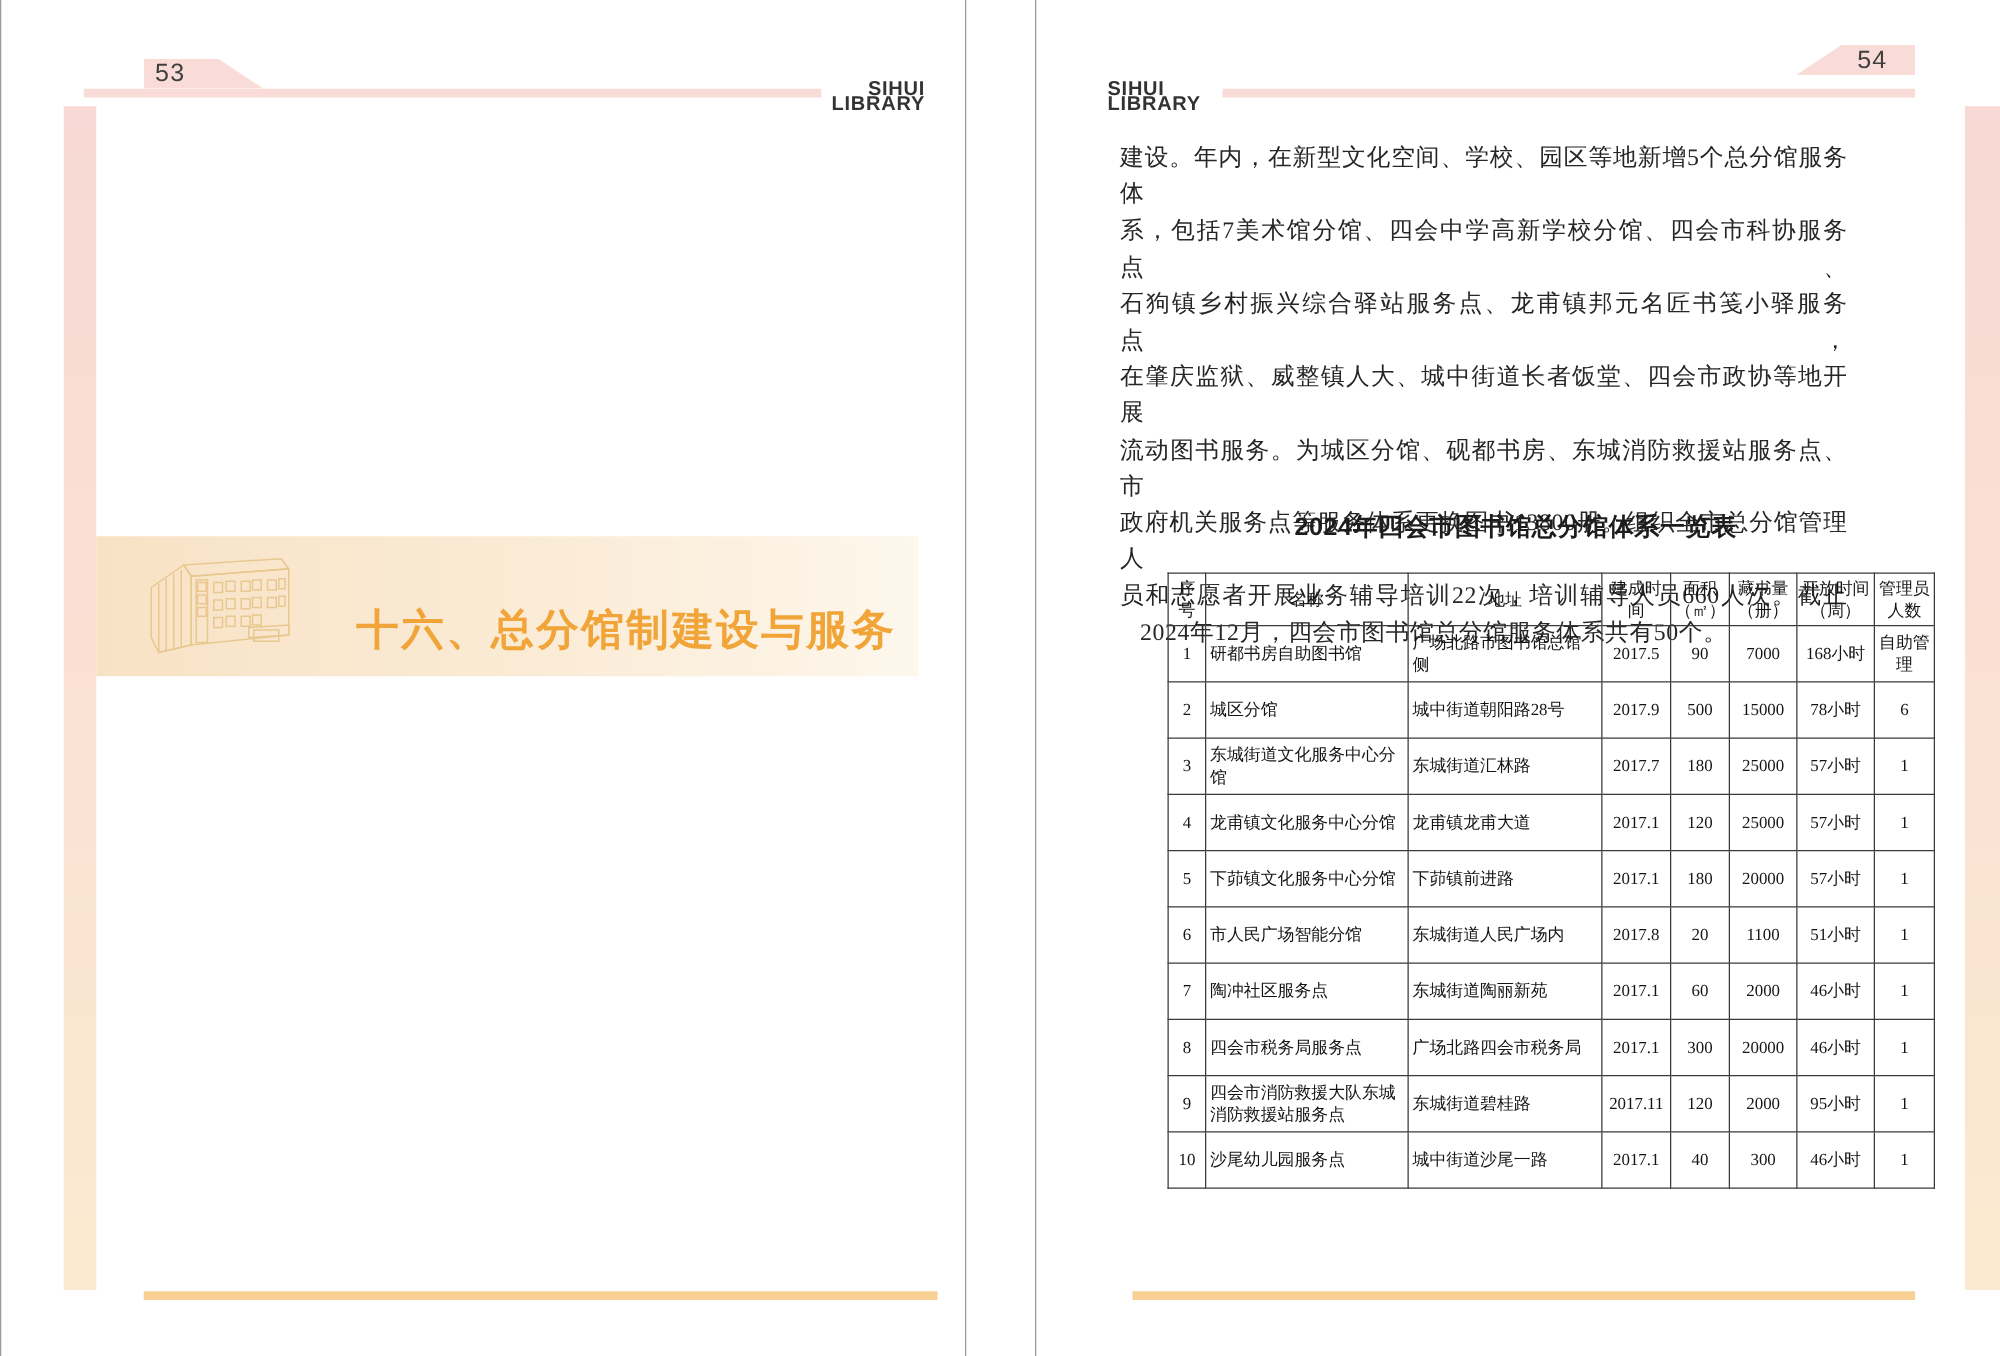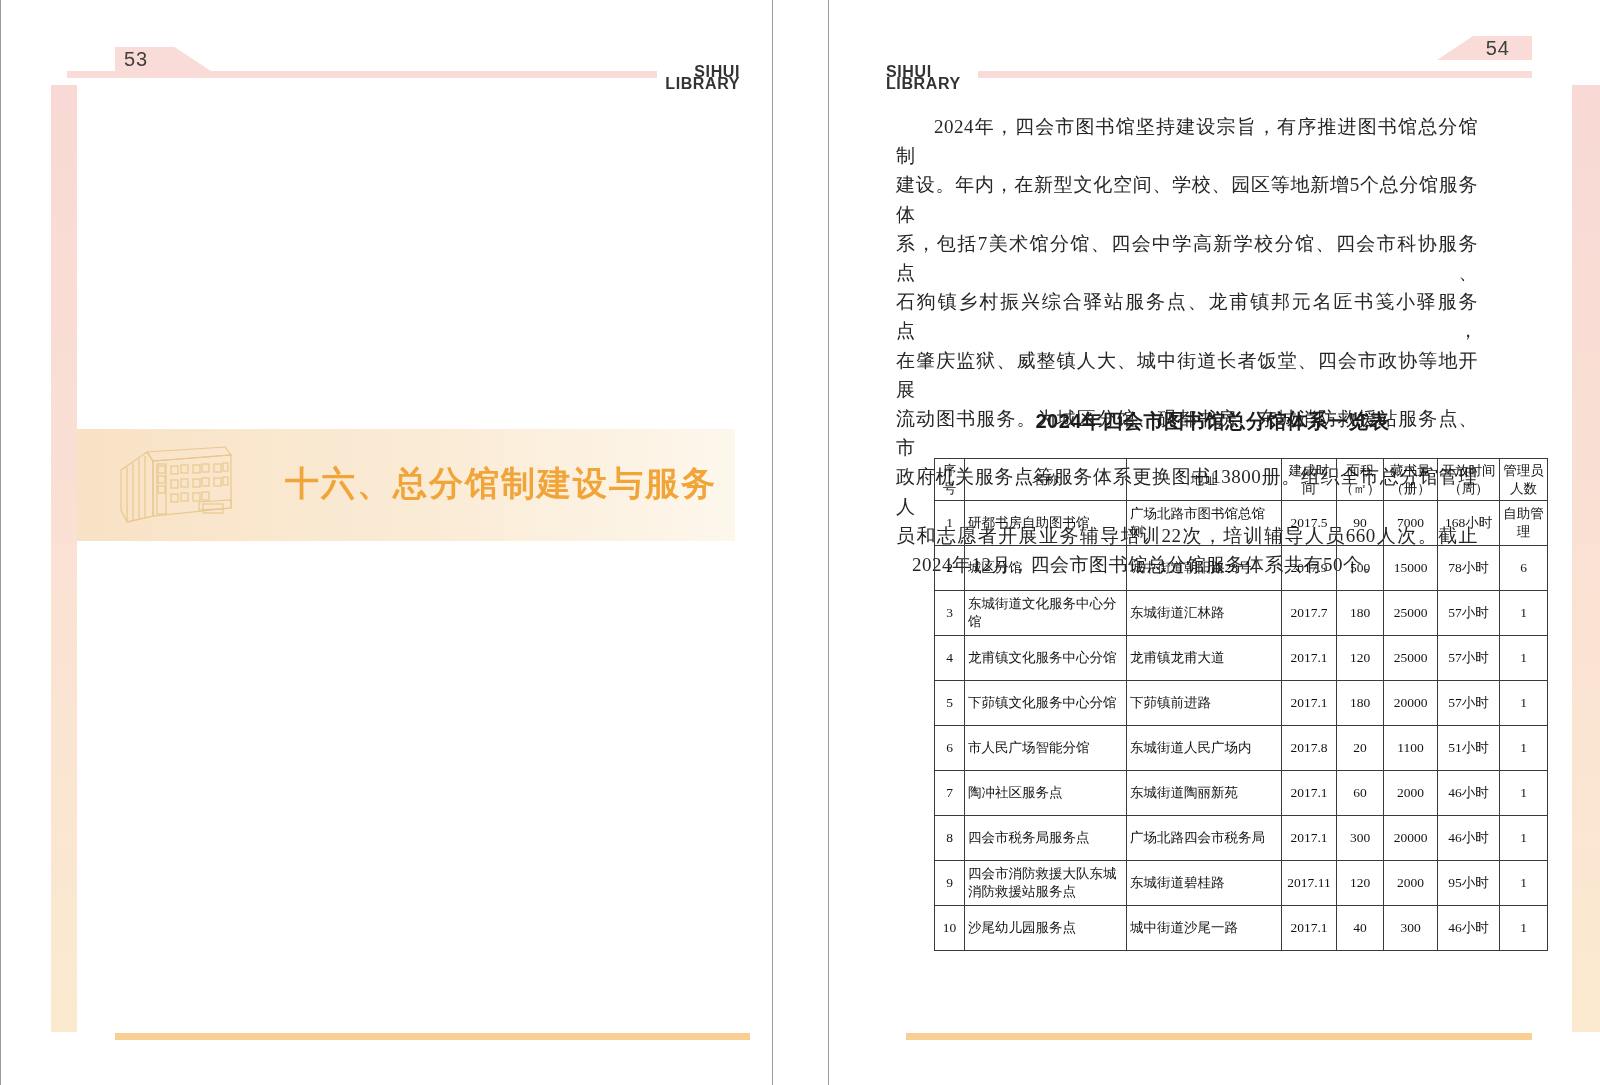--- a/index.html
+++ b/index.html
@@ -29,21 +29,21 @@
 
   
   .strip{position:absolute;top:85px;height:947px;width:26px;
          background:linear-gradient(180deg,var(--strip-top) 0%,var(--strip-mid) 55%,var(--strip-bot) 100%);}
   .strip-left{left:6px;}
   .strip-right{left:1572px;width:28px;}
 
   
   .banner{position:absolute;left:32px;top:429px;width:658px;height:112px;
           background:linear-gradient(90deg,var(--banner-l) 0%,var(--banner-m) 62%,var(--banner-r) 100%);}
-  .chapter-title{position:absolute;left:240px;top:461px;width:420px;height:44px;
+  .chapter-title{position:absolute;left:240px;top:481px;width:420px;height:44px;
           font-family:"Liberation Sans", sans-serif;font-weight:bold;font-size:34px;
           color:var(--accent);letter-spacing:2px;white-space:nowrap;}
   .bldg{position:absolute;left:68px;top:440px;}
 
   
   .bottom-bar{position:absolute;top:1033px;height:7px;background:var(--bbar);}
 
   
   .para{position:absolute;left:896px;top:112px;width:582px;font-size:19px;line-height:29.2px;
         color:#262626;}
@@ -137,21 +137,20 @@
   <div class="abs" style="left:828px;top:0;width:772px;height:1085px;">
     <div class="sihui" style="left:58px;top:66px;width:80px;text-align:left;">SIHUI LIBRARY</div>
     <div class="hbar" style="left:150px;top:71px;width:554px;"></div>
     <div class="tab tab-right" style="left:609px;">
       <div class="num">54</div>
     </div>
 
     <div class="strip strip-right" style="left:744px;"></div>
 
     <div class="para" style="left:68px;" id="para">
-        <div class="para-line first">2024年，四会市图书馆坚持建设宗旨，有序推进图书馆总分馆制</div>
         <div class="para-line">建设。年内，在新型文化空间、学校、园区等地新增5个总分馆服务体</div>
         <div class="para-line">系，包括7美术馆分馆、四会中学高新学校分馆、四会市科协服务点、</div>
         <div class="para-line">石狗镇乡村振兴综合驿站服务点、龙甫镇邦元名匠书笺小驿服务点，</div>
         <div class="para-line">在肇庆监狱、威整镇人大、城中街道长者饭堂、四会市政协等地开展</div>
         <div class="para-line">流动图书服务。为城区分馆、砚都书房、东城消防救援站服务点、市</div>
         <div class="para-line">政府机关服务点等服务体系更换图书13800册。组织全市总分馆管理人</div>
         <div class="para-line">员和志愿者开展业务辅导培训22次，培训辅导人员660人次。截止</div>
         <div class="para-line last">2024年12月，四会市图书馆总分馆服务体系共有50个。</div>
       </div>
 

